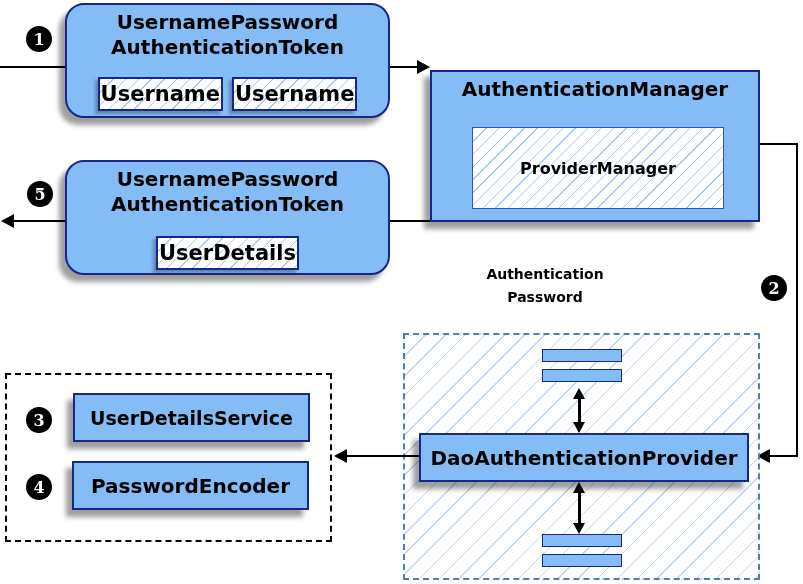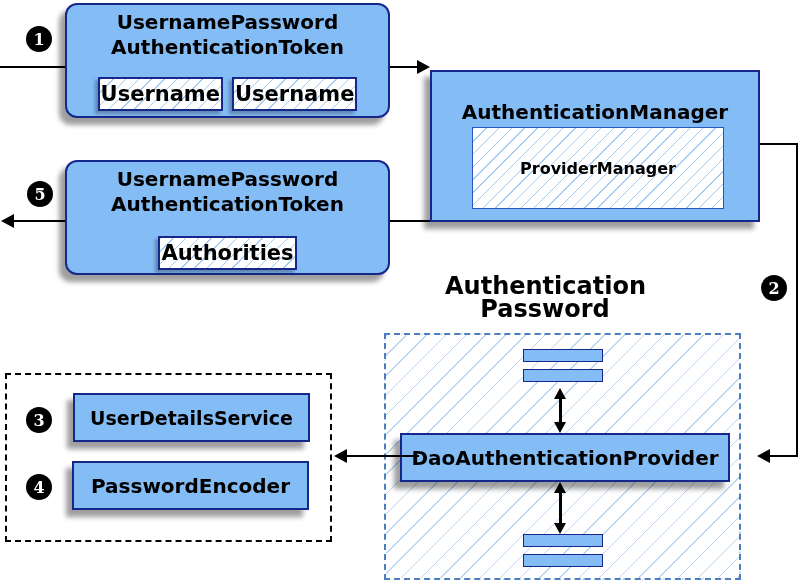--- a/index.html
+++ b/index.html
@@ -5,21 +5,21 @@
   html,body{margin:0;padding:0;background:#fff;}
   .canvas{
     position:relative;width:803px;height:584px;background:#ffffff;overflow:hidden;
     font-family:"DejaVu Sans","Liberation Sans",sans-serif;color:#000;
   }
   
   .node{
     position:absolute;background:#84BCF5;border:2px solid #16278C;box-sizing:border-box;
     box-shadow:-6px 7px 5px rgba(0,0,0,0.38);
   }
-  .rounded{border-radius:12px;}
+  .rounded{border-radius:19px;}
   .node-title{padding-top:5px;text-align:center;font-weight:bold;font-size:20px;line-height:25px;}
   .center-label{display:flex;align-items:center;justify-content:center;font-weight:bold;font-size:20px;white-space:nowrap;}
   
   .hatch{
     background-color:#ffffff;
     background-image:repeating-linear-gradient(135deg,#A6CCF5 0px,#A6CCF5 1px,transparent 1px,transparent 9px);
   }
   .hatch-wide{
     background-color:#ffffff;
     background-image:repeating-linear-gradient(135deg,#BAD6F4 0px,#BAD6F4 1px,transparent 1px,transparent 14px);
@@ -45,21 +45,21 @@
   .ah{position:absolute;width:0;height:0;}
   .ah-right{border-top:7px solid transparent;border-bottom:7px solid transparent;border-left:13px solid #000;}
   .ah-left{border-top:7px solid transparent;border-bottom:7px solid transparent;border-right:13px solid #000;}
   .ah-up{border-left:6px solid transparent;border-right:6px solid transparent;border-bottom:11px solid #000;}
   .ah-down{border-left:6px solid transparent;border-right:6px solid transparent;border-top:11px solid #000;}
   .badge{
     position:absolute;width:26px;height:26px;border-radius:50%;background:#000;color:#fff;
     display:flex;align-items:center;justify-content:center;
     font-family:"DejaVu Serif",serif;font-weight:bold;font-size:16px;
   }
-  .group-label{position:absolute;text-align:center;font-weight:bold;font-size:24px;line-height:23px;margin-top:12px;}
+  .group-label{position:absolute;text-align:center;font-weight:bold;font-size:14px;line-height:23px;}
 </style>
 </head>
 <body>
 
 <div class="canvas">
 
   <div class="line" style="left:0px;top:66px;width:66px;height:2px;"></div>
   <div class="badge" style="left:26px;top:26px;">
     <span>1</span>
   </div>
@@ -72,56 +72,56 @@
     <div class="fields-row">
       <div class="fieldbox hatch">Username</div>
       <div class="fieldbox hatch">Username</div>
     </div>
   </div>
 
   <div class="line" style="left:390px;top:66px;width:27px;height:2px;"></div>
   <div class="ah ah-right" style="left:417px;top:60px;"></div>
 
   <div class="node" style="left:430px;top:70px;width:330px;height:152px;">
-    <div class="node-title" style="padding-top:28px;">AuthenticationManager</div>
+    <div class="node-title" style="padding-top:5px;">AuthenticationManager</div>
     <div class="inner-impl hatch" style="left:40px;top:55px;width:252px;height:82px;">ProviderManager</div>
   </div>
 
   <div class="line" style="left:390px;top:220px;width:40px;height:2px;"></div>
 
   <div class="badge" style="left:27px;top:181px;">
     <span>5</span>
   </div>
   <div class="line" style="left:14px;top:220px;width:51px;height:2px;"></div>
   <div class="ah ah-left" style="left:1px;top:214px;"></div>
 
   <div class="node rounded" style="left:65px;top:160px;width:325px;height:115px;">
     <div class="node-title">
       <div>UsernamePassword</div>
       <div>AuthenticationToken</div>
     </div>
     <div class="fields-row" style="top:74px;">
-      <div class="fieldbox hatch">Authorities</div>
+      <div class="fieldbox hatch">UserDetails</div>
     </div>
   </div>
 
   <div class="line" style="left:760px;top:143px;width:38px;height:2px;"></div>
   <div class="line" style="left:796px;top:143px;width:2px;height:314px;"></div>
   <div class="line" style="left:770px;top:455px;width:28px;height:2px;"></div>
   <div class="ah ah-left" style="left:757px;top:449px;"></div>
   <div class="badge" style="left:761px;top:275px;">
     <span>2</span>
   </div>
 
   <div class="group-label" style="left:445px;top:263px;width:200px;">
     <div>Authentication</div>
     <div>Password</div>
   </div>
 
-  <div class="providers-container hatch-wide" style="left:384px;top:333px;width:357px;height:247px;">
+  <div class="providers-container hatch-wide" style="left:403px;top:333px;width:357px;height:247px;">
     <div class="bar" style="left:137px;top:14px;"></div>
     <div class="bar" style="left:137px;top:34px;"></div>
 
     <div class="ah ah-up" style="left:168px;top:53px;"></div>
     <div class="line" style="left:173px;top:63px;width:3px;height:27px;"></div>
     <div class="ah ah-down" style="left:168px;top:87px;"></div>
 
     <div class="node center-label" style="left:14px;top:98px;width:330px;height:49px;">DaoAuthenticationProvider</div>
 
     <div class="ah ah-up" style="left:168px;top:147px;"></div>

